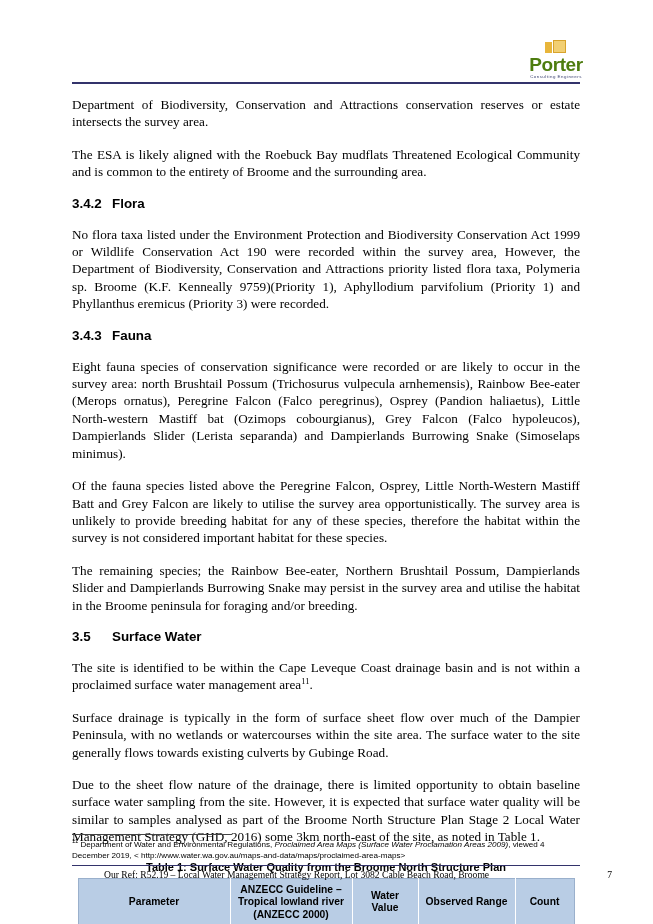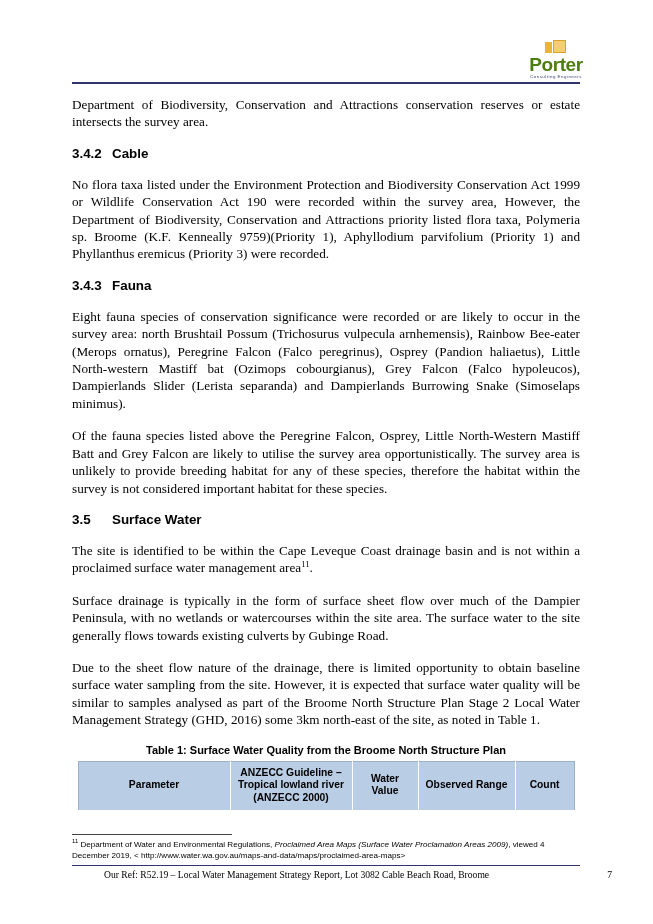--- a/index.html
+++ b/index.html
@@ -212,35 +212,37 @@
       <div class="logo-word">Porter</div>
       <div class="logo-sub">Consulting Engineers</div>
     </div>
   </div>
   <div class="header-rule"></div>
 
   <div class="content">
 
     <p class="body">Department of Biodiversity, Conservation and Attractions conservation reserves or estate intersects the survey area.</p>
 
+    <p class="body">The ESA is likely aligned with the Roebuck Bay mudflats Threatened Ecological Community and is common to the entirety of Broome and the surrounding area.</p>
 
     <h2 class="heading">
-      <span class="num">3.4.2</span><span>Cable</span>
+      <span class="num">3.4.2</span><span>Flora</span>
     </h2>
 
     <p class="body">No flora taxa listed under the Environment Protection and Biodiversity Conservation Act 1999 or Wildlife Conservation Act 190 were recorded within the survey area, However, the Department of Biodiversity, Conservation and Attractions priority listed flora taxa, Polymeria sp. Broome (K.F. Kenneally 9759)(Priority 1), Aphyllodium parvifolium (Priority 1) and Phyllanthus eremicus (Priority 3) were recorded.</p>
 
     <h2 class="heading">
       <span class="num">3.4.3</span><span>Fauna</span>
     </h2>
 
     <p class="body">Eight fauna species of conservation significance were recorded or are likely to occur in the survey area: north Brushtail Possum (Trichosurus vulpecula arnhemensis), Rainbow Bee-eater (Merops ornatus), Peregrine Falcon (Falco peregrinus), Osprey (Pandion haliaetus), Little North-western Mastiff bat (Ozimops cobourgianus), Grey Falcon (Falco hypoleucos), Dampierlands Slider (Lerista separanda) and Dampierlands Burrowing Snake (Simoselaps minimus).</p>
 
     <p class="body">Of the fauna species listed above the Peregrine Falcon, Osprey, Little North-Western Mastiff Batt and Grey Falcon are likely to utilise the survey area opportunistically. The survey area is unlikely to provide breeding habitat for any of these species, therefore the habitat within the survey is not considered important habitat for these species.</p>
 
+    <p class="body">The remaining species; the Rainbow Bee-eater, Northern Brushtail Possum, Dampierlands Slider and Dampierlands Burrowing Snake may persist in the survey area and utilise the habitat in the Broome peninsula for foraging and/or breeding.</p>
 
     <h2 class="heading">
       <span class="num">3.5</span><span>Surface Water</span>
     </h2>
 
     <p class="body"><span>The site is identified to be within the Cape Leveque Coast drainage basin and is not within a proclaimed surface water management area</span><sup class="fn">11</sup><span>.</span></p>
 
     <p class="body">Surface drainage is typically in the form of surface sheet flow over much of the Dampier Peninsula, with no wetlands or watercourses within the site area. The surface water to the site generally flows towards existing culverts by Gubinge Road.</p>
 
     <p class="body">Due to the sheet flow nature of the drainage, there is limited opportunity to obtain baseline surface water sampling from the site. However, it is expected that surface water quality will be similar to samples analysed as part of the Broome North Structure Plan Stage 2 Local Water Management Strategy (GHD, 2016) some 3km north-east of the site, as noted in Table 1.</p>

